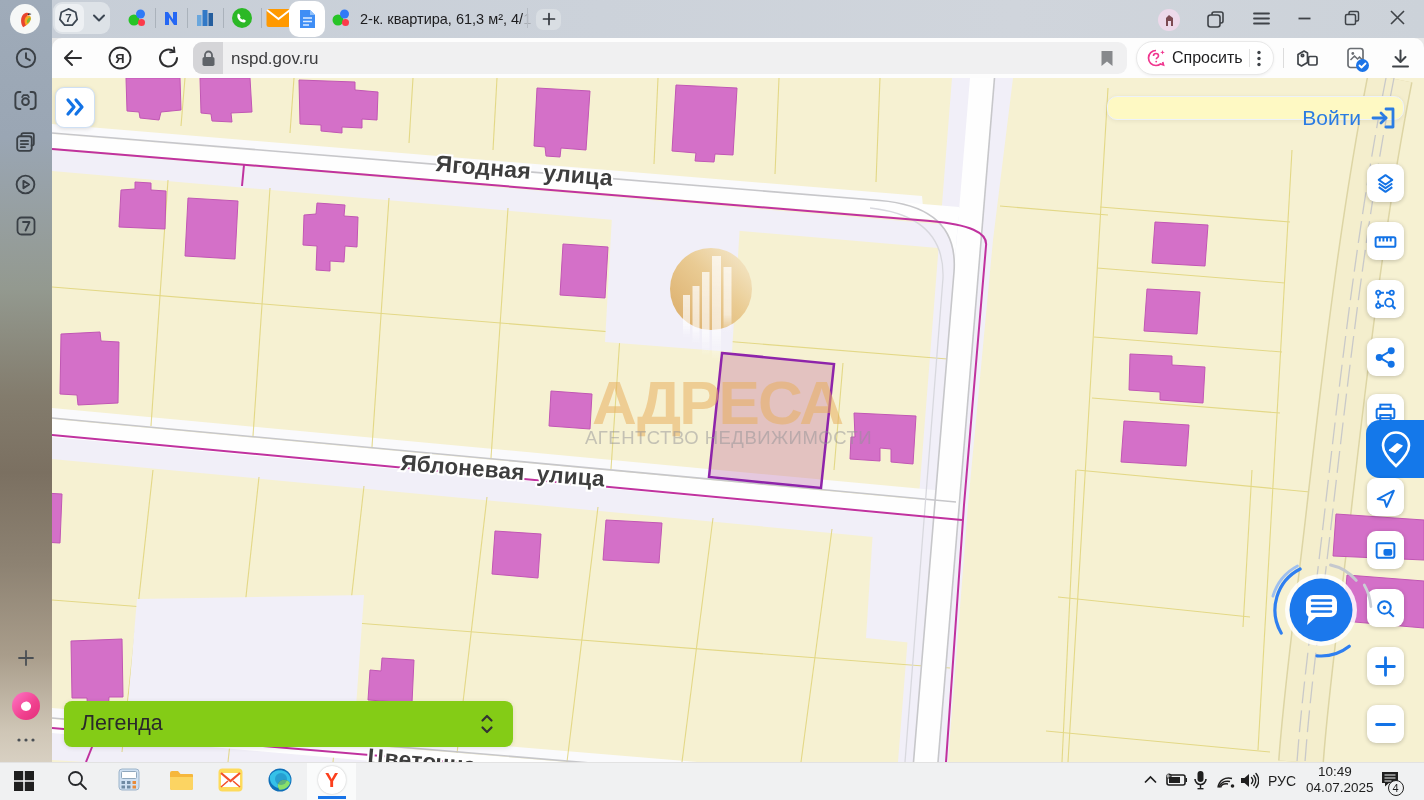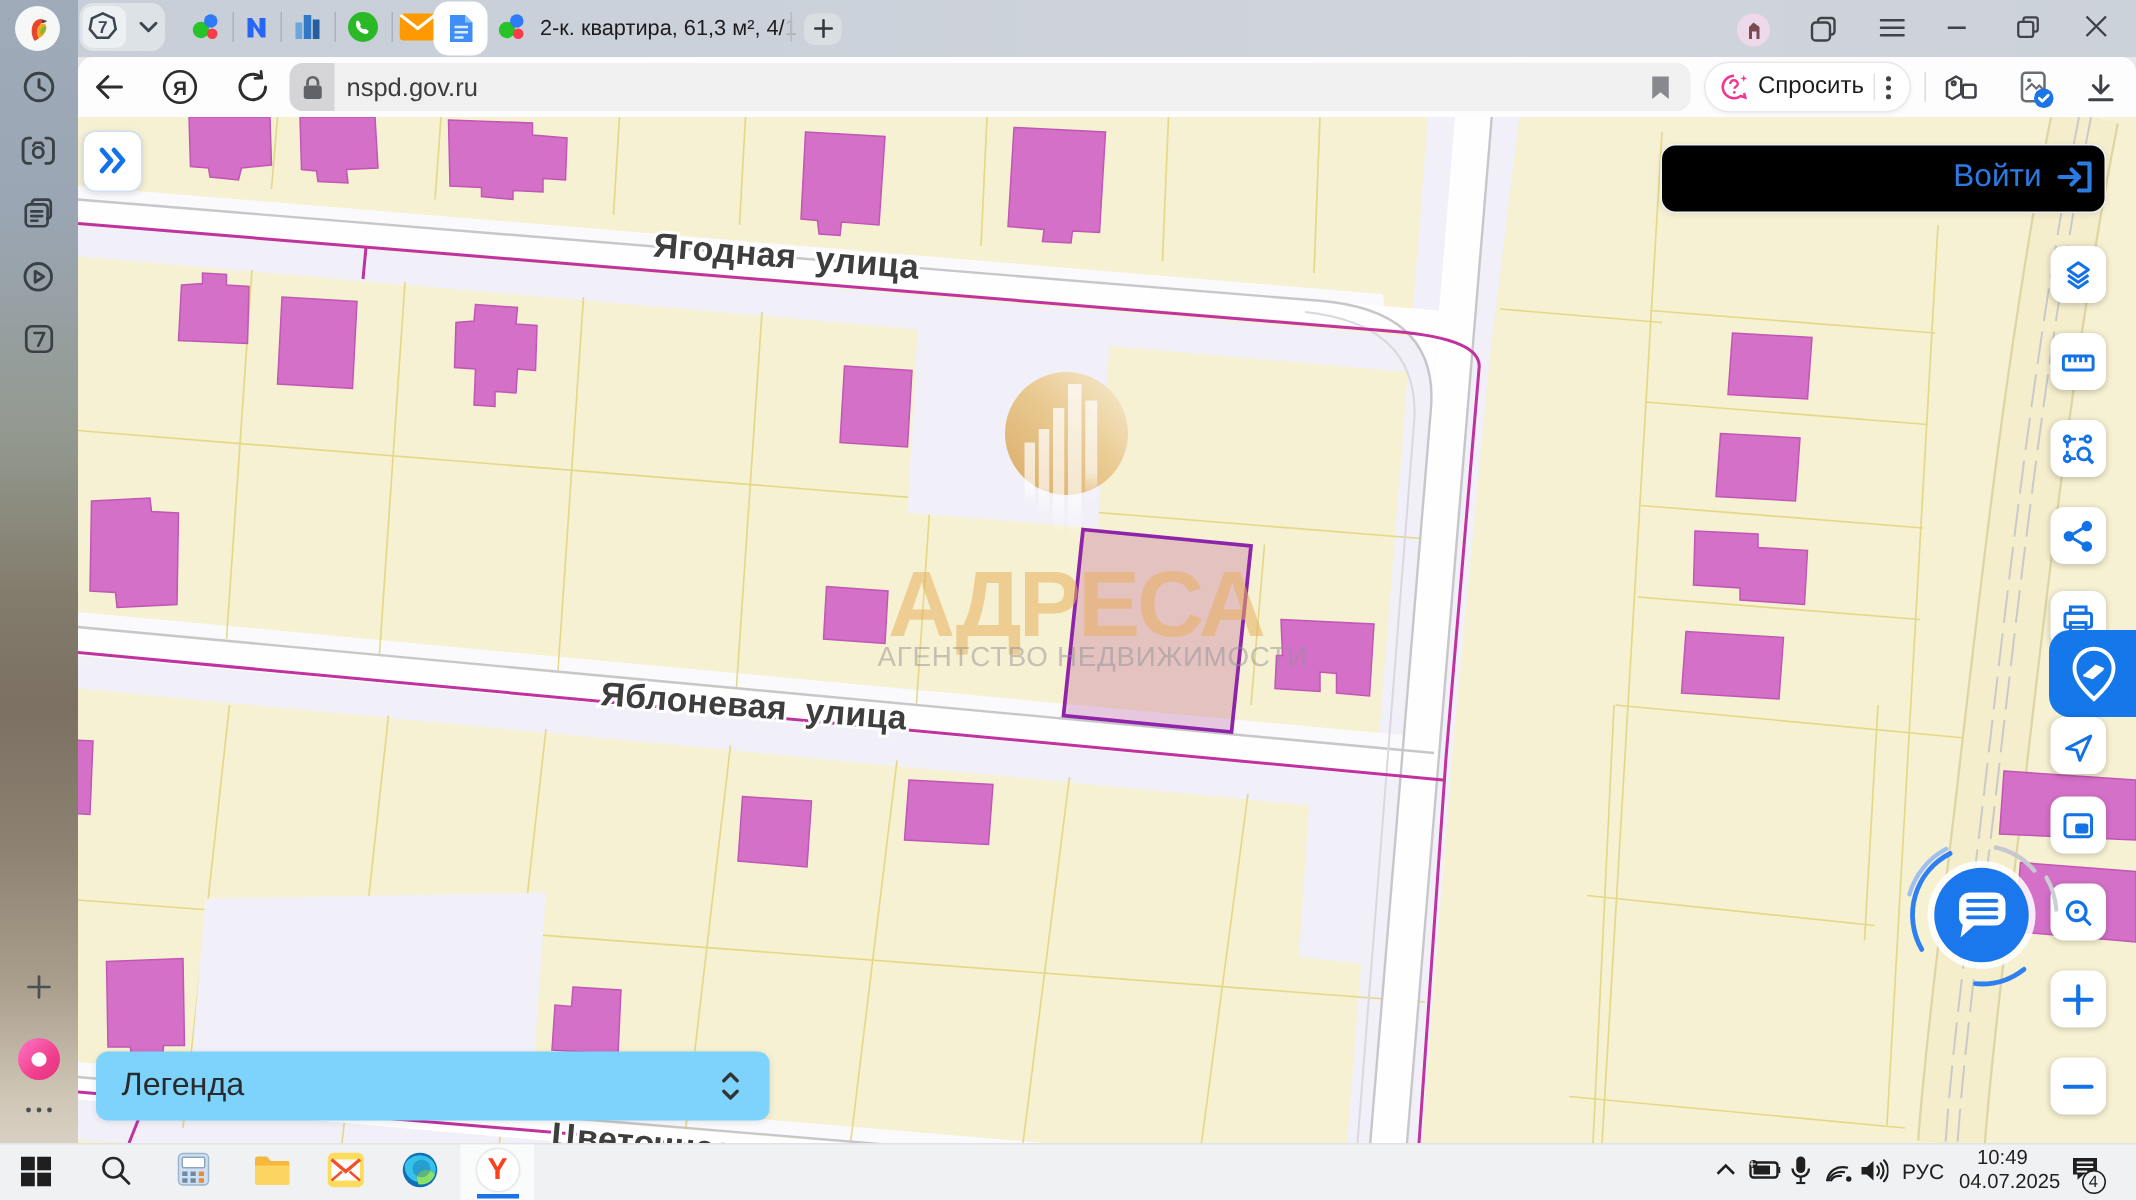--- a/index.html
+++ b/index.html
@@ -167,21 +167,21 @@
 </svg>
 </div>
 
 <div class="abs" style="left:55px;top:87px;width:40px;height:41px;background:#fff;border:1.5px solid #cfe0f4;border-radius:9px;box-shadow:0 1px 4px rgba(0,0,0,.12)">
 <svg width="37" height="38" viewBox="0 0 37 38">
         <g stroke="#1373e6" stroke-width="3.2" fill="none" stroke-linecap="round" stroke-linejoin="round">
           <path d="M12,12 l6,7 -6,7"></path>
           <path d="M20,12 l6,7 -6,7"></path>
         </g>
       </svg></div>
-<div class="abs" style="left:1107px;top:96px;width:297px;height:46px;background:#000000;border:1px solid #edf2fa;border-radius:10px;box-shadow:0 1px 5px rgba(0,0,0,.07)">
+<div class="abs" style="left:1107px;top:96px;width:297px;height:24px;background:#fef9c3;border:1px solid #edf2fa;border-radius:10px;box-shadow:0 1px 5px rgba(0,0,0,.07)">
 <span style="position:absolute;right:42px;top:9px;font-size:21px;color:#2b7ce2">Войти</span>
 <svg style="position:absolute;right:6px;top:9px" width="26" height="24" viewBox="0 0 26 24">
         <g stroke="#2b7ce2" stroke-width="2.8" fill="none" stroke-linecap="round" stroke-linejoin="round">
           <path d="M2,12 h13"></path>
           <path d="M10,7 l5,5 -5,5"></path>
           <path d="M15,3 h7 v18 h-7"></path>
         </g>
       </svg>
     </div>
 
@@ -282,21 +282,21 @@
 <path d="M1330.6,565.0 C1340.6,567.1 1349.6,572.6 1356.2,580.4" stroke="#c5c8ce" stroke-width="3" fill="none" stroke-linecap="round"></path>
 <path d="M1364.3,585.0 C1368.1,591.6 1370.3,598.9 1370.9,606.5" stroke="#cbced4" stroke-width="2.8" fill="none" stroke-linecap="round"></path>
 <circle cx="1321" cy="610" r="36" fill="#ffffff" opacity="0.85"></circle>
 <circle cx="1321" cy="610" r="31.5" fill="#1b78ec"></circle>
 <path d="M1313,595 h17 a7,7 0 0 1 7,7 v8 a7,7 0 0 1 -7,7 h-14 l-9,8 1.5,-8.5 a7,7 0 0 1 -2.5,-6.5 v-8 a7,7 0 0 1 7,-7Z" fill="#ffffff"></path>
 <g stroke="#1b78ec" stroke-width="2.5" stroke-linecap="round">
         <path d="M1312,600.5 h19 M1312,606 h19 M1312,611.5 h19"></path>
       </g>
 </svg>
 
-<div class="abs" style="left:64px;top:701px;width:449px;height:46px;background:#7dd3fc;border-radius:8px;box-shadow:0 1px 5px rgba(0,0,0,.1)">
+<div class="abs" style="left:64px;top:701px;width:449px;height:46px;background:#84cc16;border-radius:8px;box-shadow:0 1px 5px rgba(0,0,0,.1)">
 <span style="position:absolute;left:17px;top:10px;font-size:21.5px;color:#2a2a2a">Легенда</span>
 <svg style="position:absolute;right:18px;top:12px" width="16" height="22" viewBox="0 0 16 22">
         <g stroke="#333" stroke-width="2.2" fill="none" stroke-linecap="round" stroke-linejoin="round">
           <path d="M3.5,7.5 L8,3 12.5,7.5"></path>
           <path d="M3.5,14.5 L8,19 12.5,14.5"></path>
         </g>
       </svg>
     </div>
 
 

